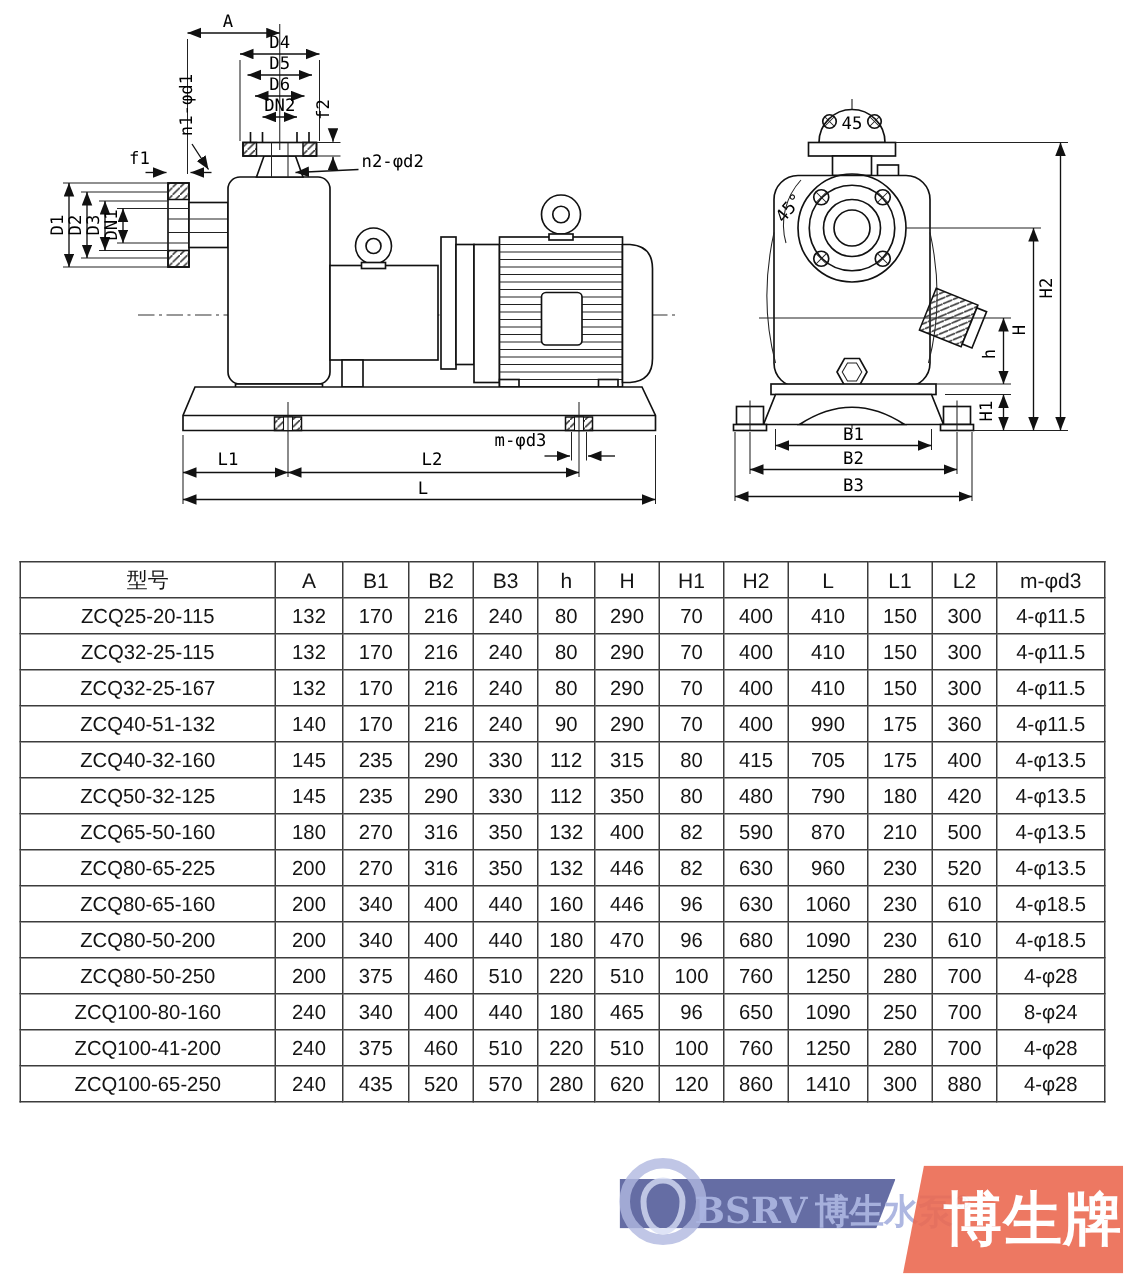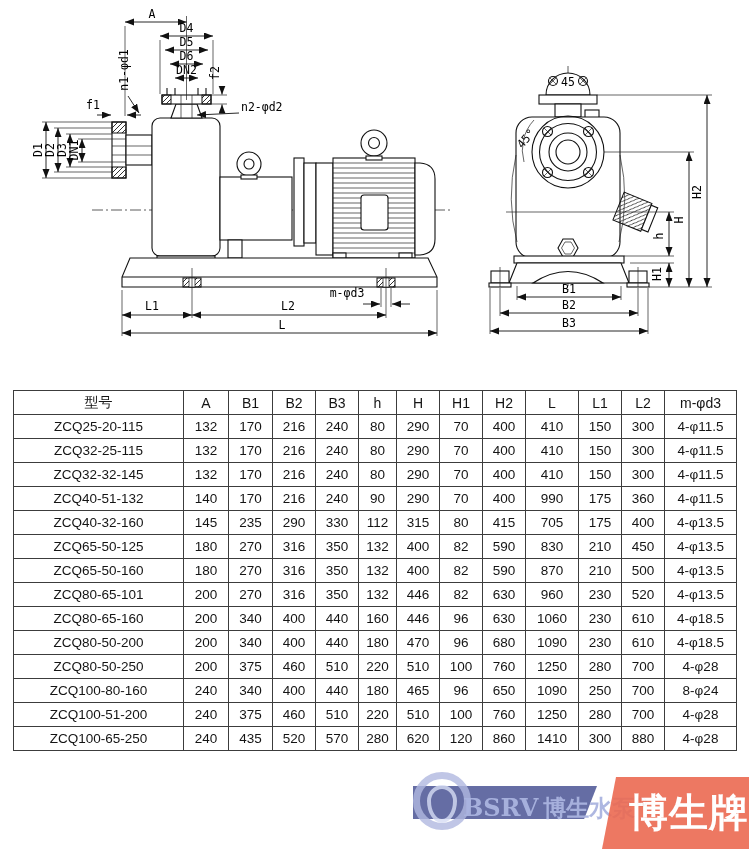--- a/index.html
+++ b/index.html
@@ -6,21 +6,21 @@
   .page{position:relative;width:749px;height:851px;background:#fff;overflow:hidden;
         font-family:"Liberation Sans",sans-serif;color:#1a1a1a;}
   .drawing{position:relative;width:749px;height:374px;}
   svg text{font-family:"DejaVu Sans Mono",monospace;font-size:11.5px;fill:#000;}
   svg .out{fill:#fff;stroke:#111;stroke-width:1.1;}
   svg .nf{fill:none;stroke:#111;stroke-width:1.1;}
   svg .thin{fill:none;stroke:#222;stroke-width:0.7;}
   svg .dim{fill:none;stroke:#111;stroke-width:0.9;}
   svg .cl{fill:none;stroke:#333;stroke-width:0.8;stroke-dasharray:11 3 2 3;}
   svg .hx{fill:url(#hz);stroke:#111;stroke-width:1;}
-  .tablewrap{margin:16px 0 0 13px;}
+  .tablewrap{margin:0 0 0 13px;}
   table{border-collapse:collapse;width:723px;table-layout:fixed;
         font-size:13.5px;color:#141414;}
   th,td{border:1px solid #3c3c3c;height:23px;padding:0;text-align:center;
         font-weight:normal;overflow:hidden;white-space:nowrap;}
   th{font-size:14px;}
   .watermark{position:absolute;left:0;top:0;width:749px;height:851px;pointer-events:none;}
   .wm-blue{position:absolute;left:413px;top:786px;width:184px;height:33px;
            background:var(--wm-blue,#4a5494);opacity:.85;
            clip-path:polygon(0 0,100% 0,93% 100%,0 100%);}
   .wm-brand{position:absolute;left:463px;top:789px;font-weight:bold;
@@ -319,21 +319,21 @@
             <td>80</td>
             <td>290</td>
             <td>70</td>
             <td>400</td>
             <td>410</td>
             <td>150</td>
             <td>300</td>
             <td>4-φ11.5</td>
           </tr>
           <tr>
-            <td>ZCQ32-32-145</td>
+            <td>ZCQ32-25-167</td>
             <td>132</td>
             <td>170</td>
             <td>216</td>
             <td>240</td>
             <td>80</td>
             <td>290</td>
             <td>70</td>
             <td>400</td>
             <td>410</td>
             <td>150</td>
@@ -364,51 +364,51 @@
             <td>112</td>
             <td>315</td>
             <td>80</td>
             <td>415</td>
             <td>705</td>
             <td>175</td>
             <td>400</td>
             <td>4-φ13.5</td>
           </tr>
           <tr>
-            <td>ZCQ65-50-125</td>
+            <td>ZCQ50-32-125</td>
+            <td>145</td>
+            <td>235</td>
+            <td>290</td>
+            <td>330</td>
+            <td>112</td>
+            <td>350</td>
+            <td>80</td>
+            <td>480</td>
+            <td>790</td>
             <td>180</td>
-            <td>270</td>
-            <td>316</td>
-            <td>350</td>
-            <td>132</td>
-            <td>400</td>
-            <td>82</td>
-            <td>590</td>
-            <td>830</td>
-            <td>210</td>
-            <td>450</td>
+            <td>420</td>
             <td>4-φ13.5</td>
           </tr>
           <tr>
             <td>ZCQ65-50-160</td>
             <td>180</td>
             <td>270</td>
             <td>316</td>
             <td>350</td>
             <td>132</td>
             <td>400</td>
             <td>82</td>
             <td>590</td>
             <td>870</td>
             <td>210</td>
             <td>500</td>
             <td>4-φ13.5</td>
           </tr>
           <tr>
-            <td>ZCQ80-65-101</td>
+            <td>ZCQ80-65-225</td>
             <td>200</td>
             <td>270</td>
             <td>316</td>
             <td>350</td>
             <td>132</td>
             <td>446</td>
             <td>82</td>
             <td>630</td>
             <td>960</td>
             <td>230</td>
@@ -469,21 +469,21 @@
             <td>180</td>
             <td>465</td>
             <td>96</td>
             <td>650</td>
             <td>1090</td>
             <td>250</td>
             <td>700</td>
             <td>8-φ24</td>
           </tr>
           <tr>
-            <td>ZCQ100-51-200</td>
+            <td>ZCQ100-41-200</td>
             <td>240</td>
             <td>375</td>
             <td>460</td>
             <td>510</td>
             <td>220</td>
             <td>510</td>
             <td>100</td>
             <td>760</td>
             <td>1250</td>
             <td>280</td>

